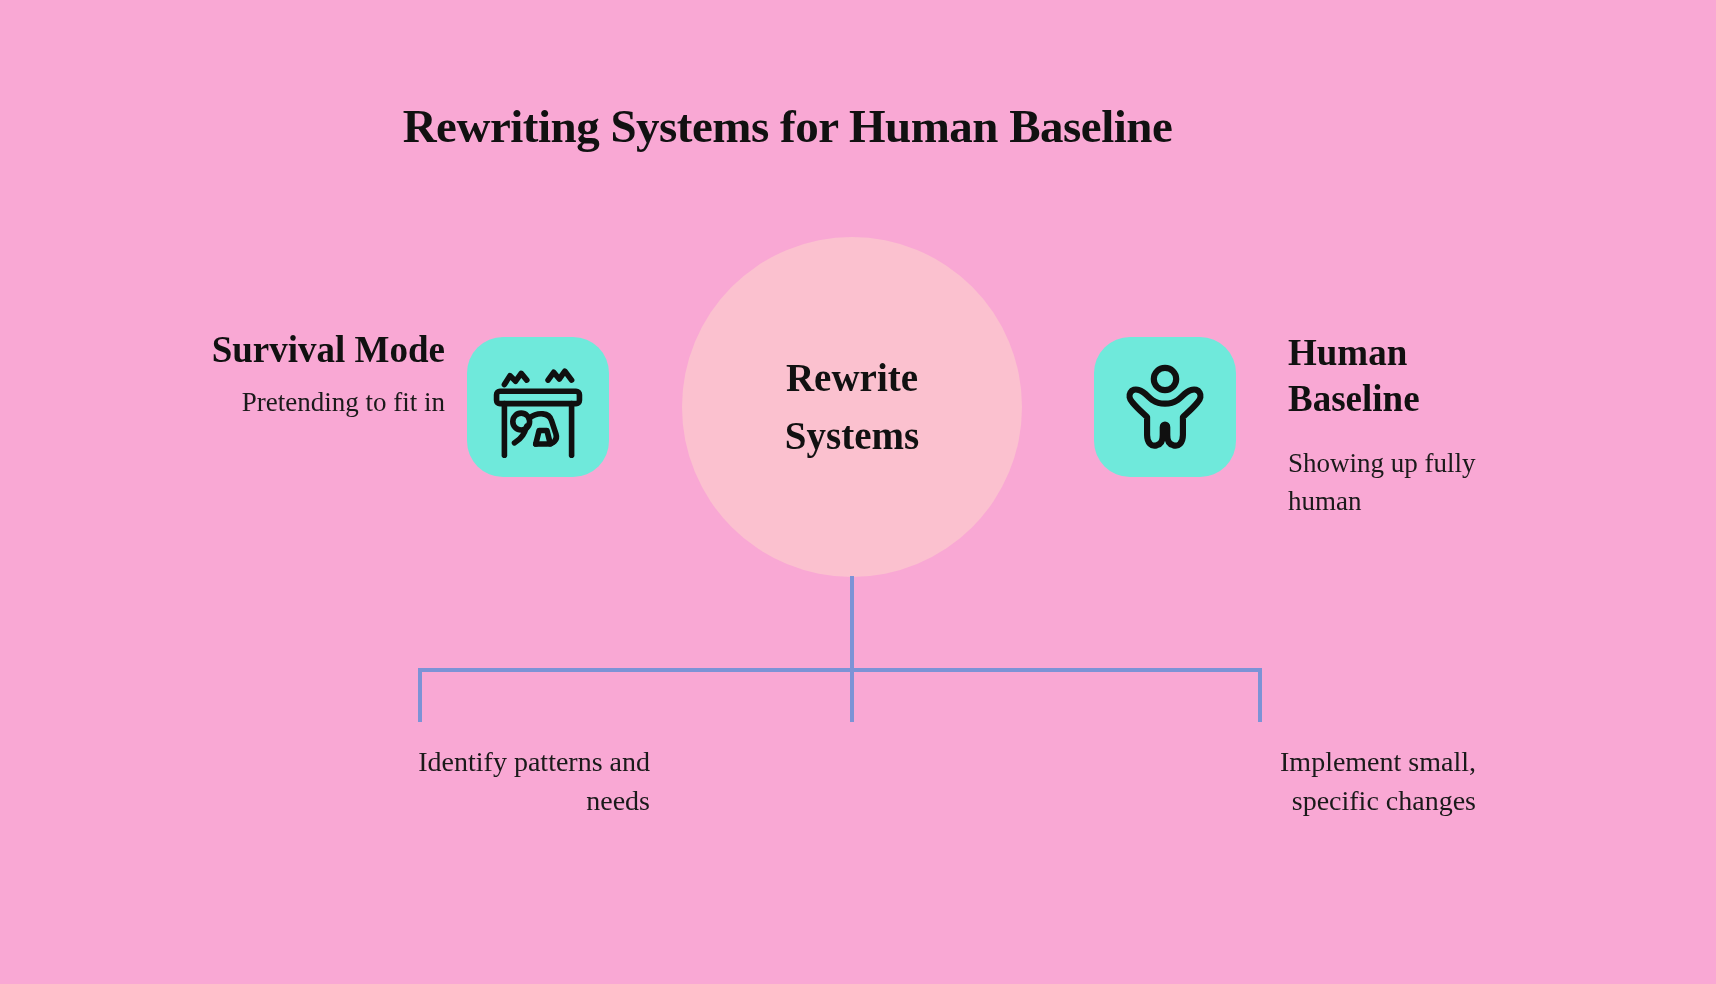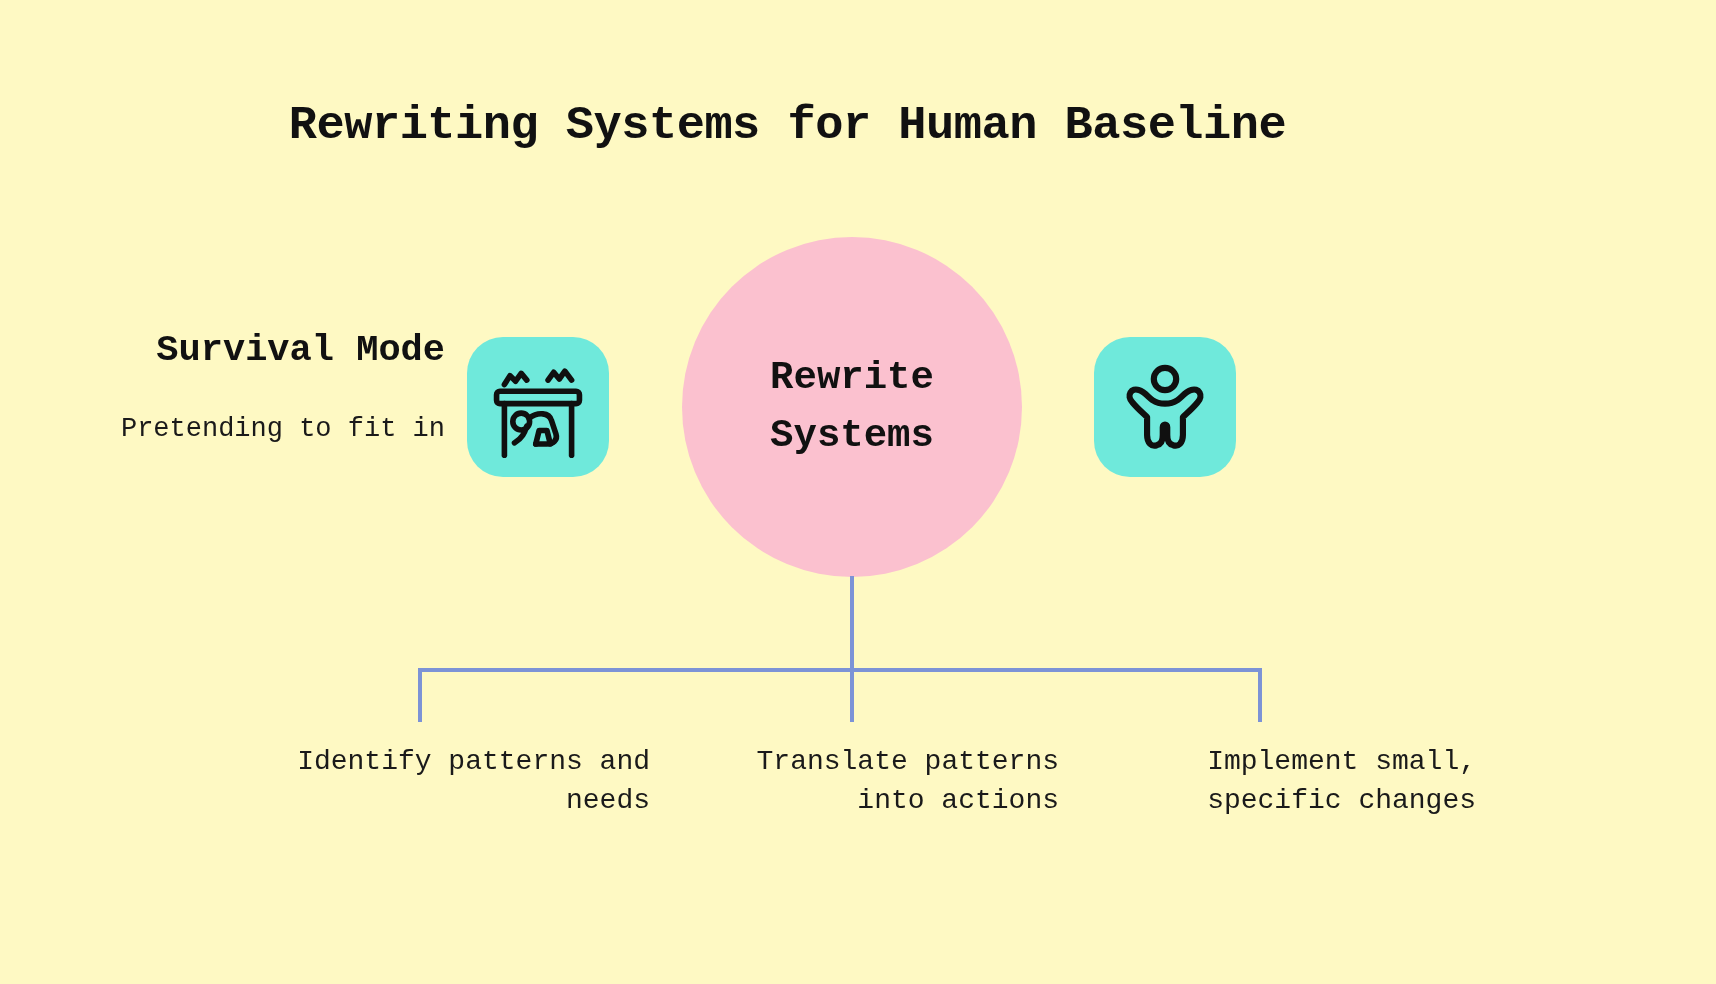--- a/index.html
+++ b/index.html
@@ -1,27 +1,27 @@
 <!DOCTYPE html>
 <html style="--pink: #FBC1CF; --teal: #6FE9DB; --connector: #7C93D6; --text: #111111;"><head>
 <meta charset="utf-8">
 <style>
   html,body{margin:0;padding:0;background:#ffffff;}
   .canvas{
-    position:relative;width:1716px;height:984px;background:#fef9c3;overflow:hidden;
-    font-family:Liberation Mono, monospace;color:#111111;
+    position:relative;width:1716px;height:984px;background:#f9a8d4;overflow:hidden;
+    font-family:Liberation Serif, serif;color:#111111;
   }
   .title{
     position:absolute;left:100px;top:96px;width:1375px;text-align:center;
     font-size:47px;line-height:60px;font-weight:800;letter-spacing:-0.5px;color:#111111;
   }
   
   .left-block{position:absolute;left:95px;top:326px;width:350px;text-align:right;}
   .side-heading{font-size:37px;font-weight:800;line-height:48px;white-space:pre-line;}
-  .side-subtitle{font-size:27px;font-weight:400;line-height:38px;margin-top:36px;white-space:pre-line;color:#1a1a1a;}
+  .side-subtitle{font-size:27px;font-weight:400;line-height:38px;margin-top:9px;white-space:pre-line;color:#1a1a1a;}
   
   .right-block{position:absolute;left:1288px;top:330px;width:330px;text-align:left;}
   .right-block .side-heading{line-height:46px;}
   .right-block .side-subtitle{margin-top:22px;}
   
   .icon-tile{
     position:absolute;width:142px;height:140px;border-radius:36px;
     background:var(--teal,#6FE9DB);display:flex;align-items:center;justify-content:center;
   }
   .icon-tile.left{left:467px;top:337px;}
@@ -79,26 +79,30 @@
 Systems</div>
   </div>
 
   <div class="icon-tile right">
     <svg viewBox="0 0 100 100" aria-hidden="true">
       <circle class="ink" stroke-width="5.5" cx="50" cy="25" r="10"></circle>
       <path class="ink" stroke-width="5.5" d="M21,46 C15,40 20,32 27,35 C32,37 35,41 39,44 C42,46 46,47 50,47 C54,47 58,46 61,44 C65,41 68,37 73,35 C80,32 85,40 79,46 C74,52 69,56 66,59 L66,75 C66,82 62,86 57,84 C53,83 52,79 52,75 L52,68 C52,65 48,65 48,68 L48,75 C48,79 47,83 43,84 C38,86 34,82 34,75 L34,59 C31,56 26,52 21,46 Z"></path>
     </svg>
   </div>
 
+  <div class="right-block">
+    <div class="side-heading">Human
+Baseline</div>
+    <div class="side-subtitle">Showing up fully
+human</div>
+  </div>
 
   <svg class="connector-svg" aria-hidden="true">
     <path d="M852,576 L852,722"></path>
     <path d="M420,722 L420,670 L1260,670 L1260,722"></path>
   </svg>
 
   <div class="step-label s1">Identify patterns and
 needs</div>
-  <div class="step-label s2">Translate patterns
-into actions</div>
   <div class="step-label s3">Implement small,
 specific changes</div>
 
 </div>
 
 </body></html>

